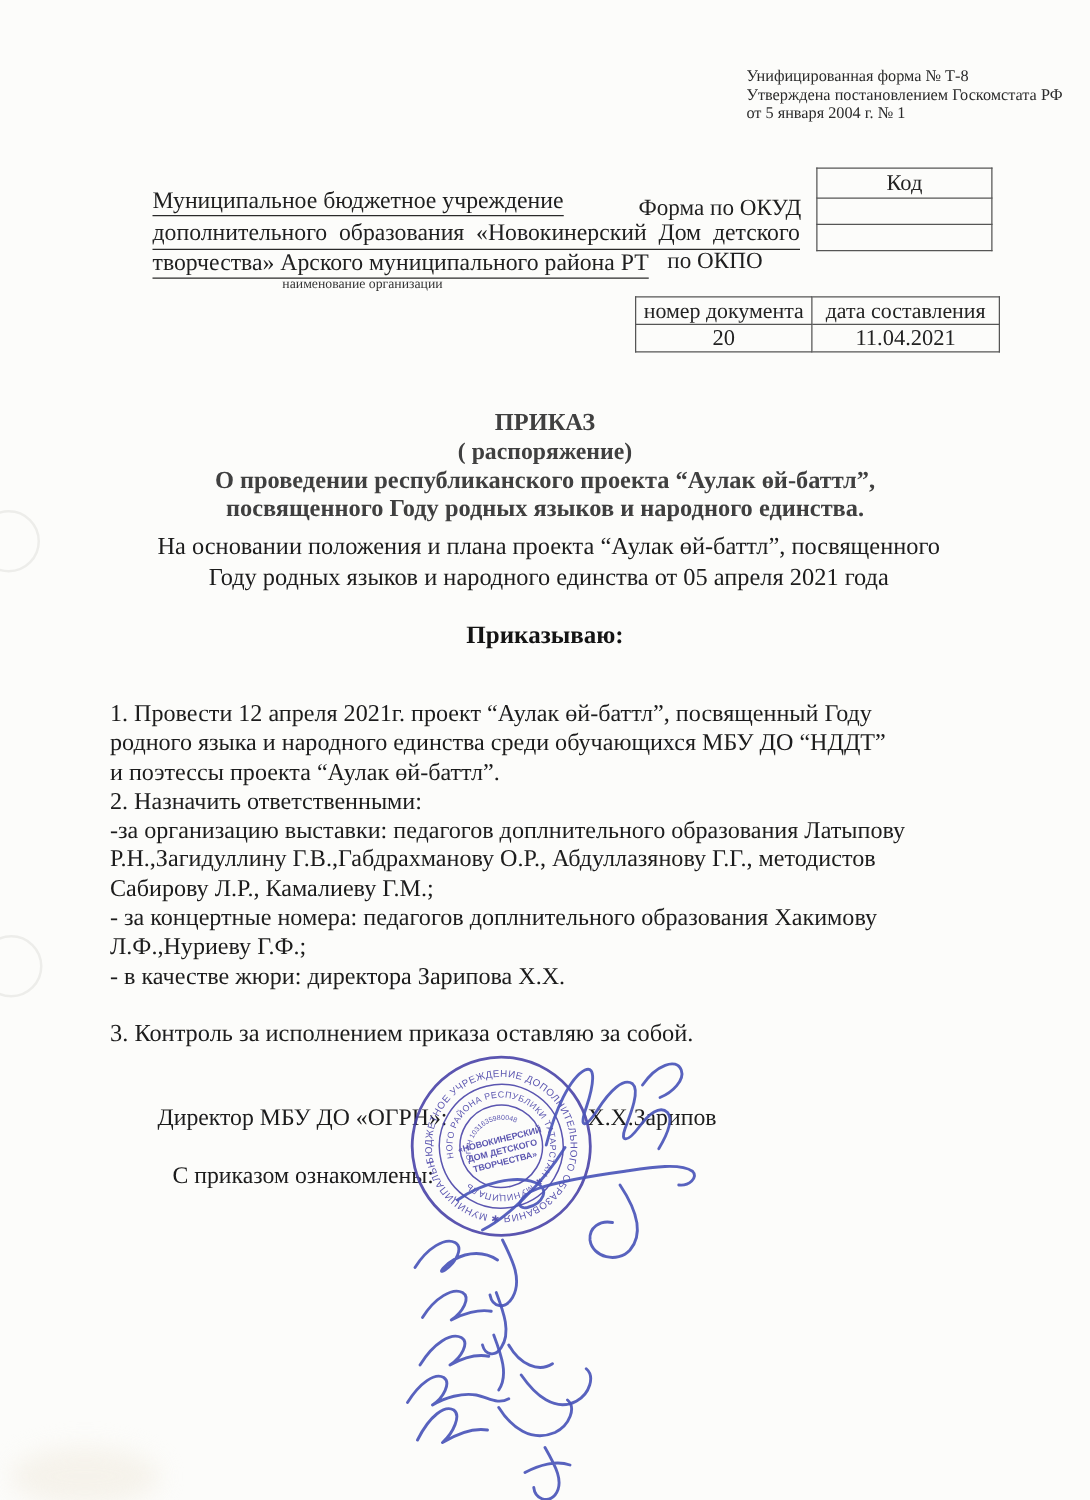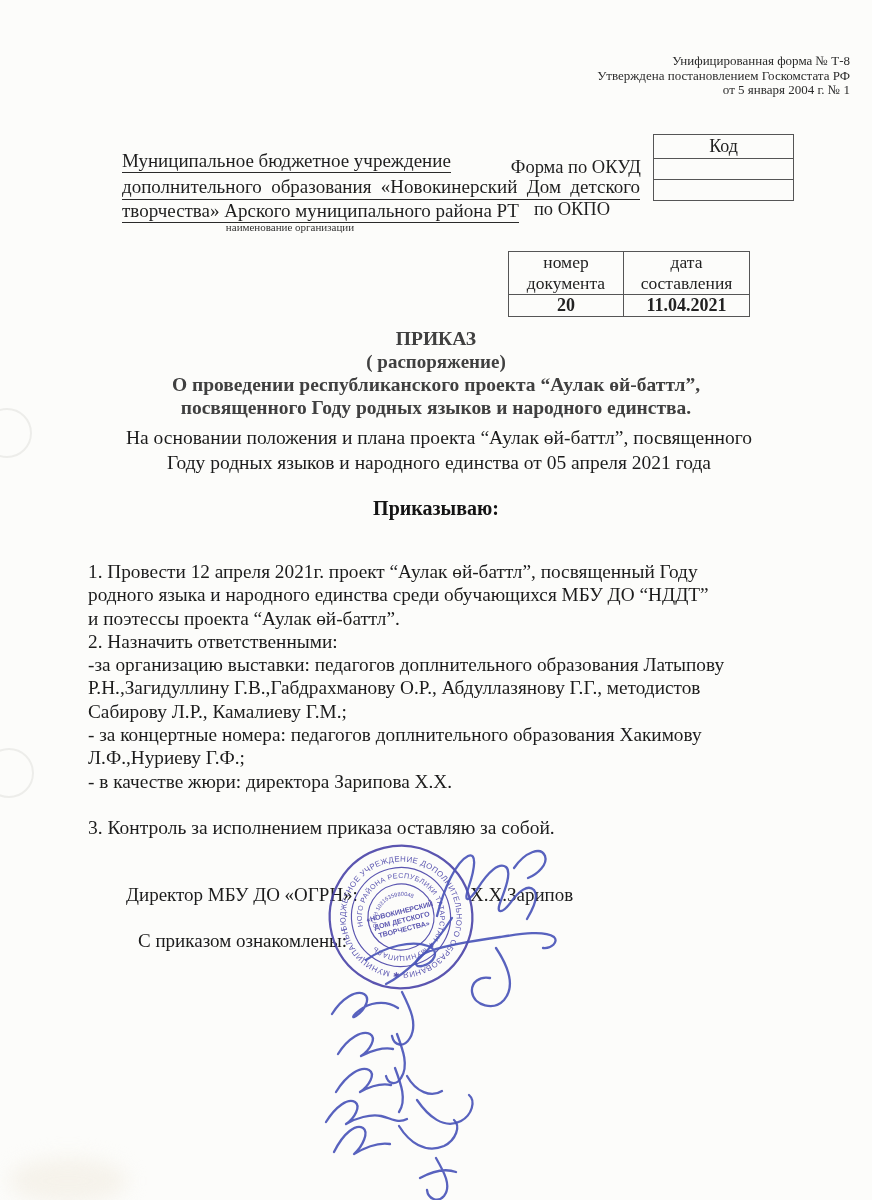--- a/index.html
+++ b/index.html
@@ -4,37 +4,37 @@
 <style>
   html,body{margin:0;padding:0;background:#e8e8e8;}
   .page{
     position:relative;width:872px;height:1200px;margin:0 auto;
     background:#fcfcfa;overflow:hidden;
     font-family:"Liberation Serif","DejaVu Serif",serif;
     color:#222;
   }
   .abs{position:absolute;}
   
-  .form-note{top:54px;right:22px;text-align:right;font-size:13px;line-height:14.5px;color:#2b2b2b;}
+  .form-note{top:54px;right:22px;font-size:13px;line-height:14.5px;color:#2b2b2b;}
   
   .org-line{font-size:19px;line-height:22px;color:#1f1f1f;white-space:nowrap;}
   .uline{border-bottom:1.6px solid #2a2a2a;padding-bottom:1px;}
   .org-line2{width:518px;text-align:justify;text-align-last:justify;white-space:normal;}
   .org-caption{font-size:11px;color:#333;}
   .form-label{font-size:18.5px;color:#1f1f1f;}
   
   table{border-collapse:collapse;}
   .doc-tbl td,.code-tbl td,.code-tbl th{
     border:1.4px solid #555;font-family:"Liberation Serif",serif;
     text-align:center;vertical-align:middle;padding:0 4px;
   }
   .code-tbl th{font-weight:normal;font-size:18px;height:23px;}
   .code-tbl td{height:20px;}
   .doc-tbl td{font-size:17.5px;height:21px;}
-  .doc-tbl .val{font-weight:bold;font-size:18px;}
+  .doc-tbl .val{font-weight:normal;font-size:18px;}
   
   .title-block{left:86px;top:327px;width:700px;text-align:center;font-weight:bold;
     font-size:19.5px;line-height:23px;color:#404040;}
   .basis{left:86px;top:426px;width:706px;text-align:center;font-size:19.5px;line-height:24.5px;color:#1c1c1c;}
   .order-word{left:86px;top:497px;width:700px;text-align:center;font-weight:bold;font-size:20px;color:#141414;}
   .items{left:88px;top:560px;width:714px;font-size:19.3px;line-height:23.3px;color:#1c1c1c;}
   .control{left:88px;top:817px;font-size:19.5px;color:#1c1c1c;}
   .sig-label{font-size:19px;color:#1c1c1c;}
   
   .stamp{left:326px;top:842px;width:150px;height:150px;transform:rotate(-14deg);
@@ -82,21 +82,21 @@
         </tr>
     <tr>
           <td></td>
         </tr>
     <tr>
           <td></td>
         </tr>
   </tbody>
     </table>
 
-  <table class="abs doc-tbl" style="left:508px;top:251px;width:242px;">
+  <table class="abs doc-tbl" style="left:508px;top:237px;width:292px;">
     <tbody>
         <tr>
       <td style="width:142px;">номер документа</td>
       <td style="width:150px;">дата составления</td>
     </tr>
     <tr>
       <td class="val">20</td>
       <td class="val">11.04.2021</td>
     </tr>
   </tbody>

